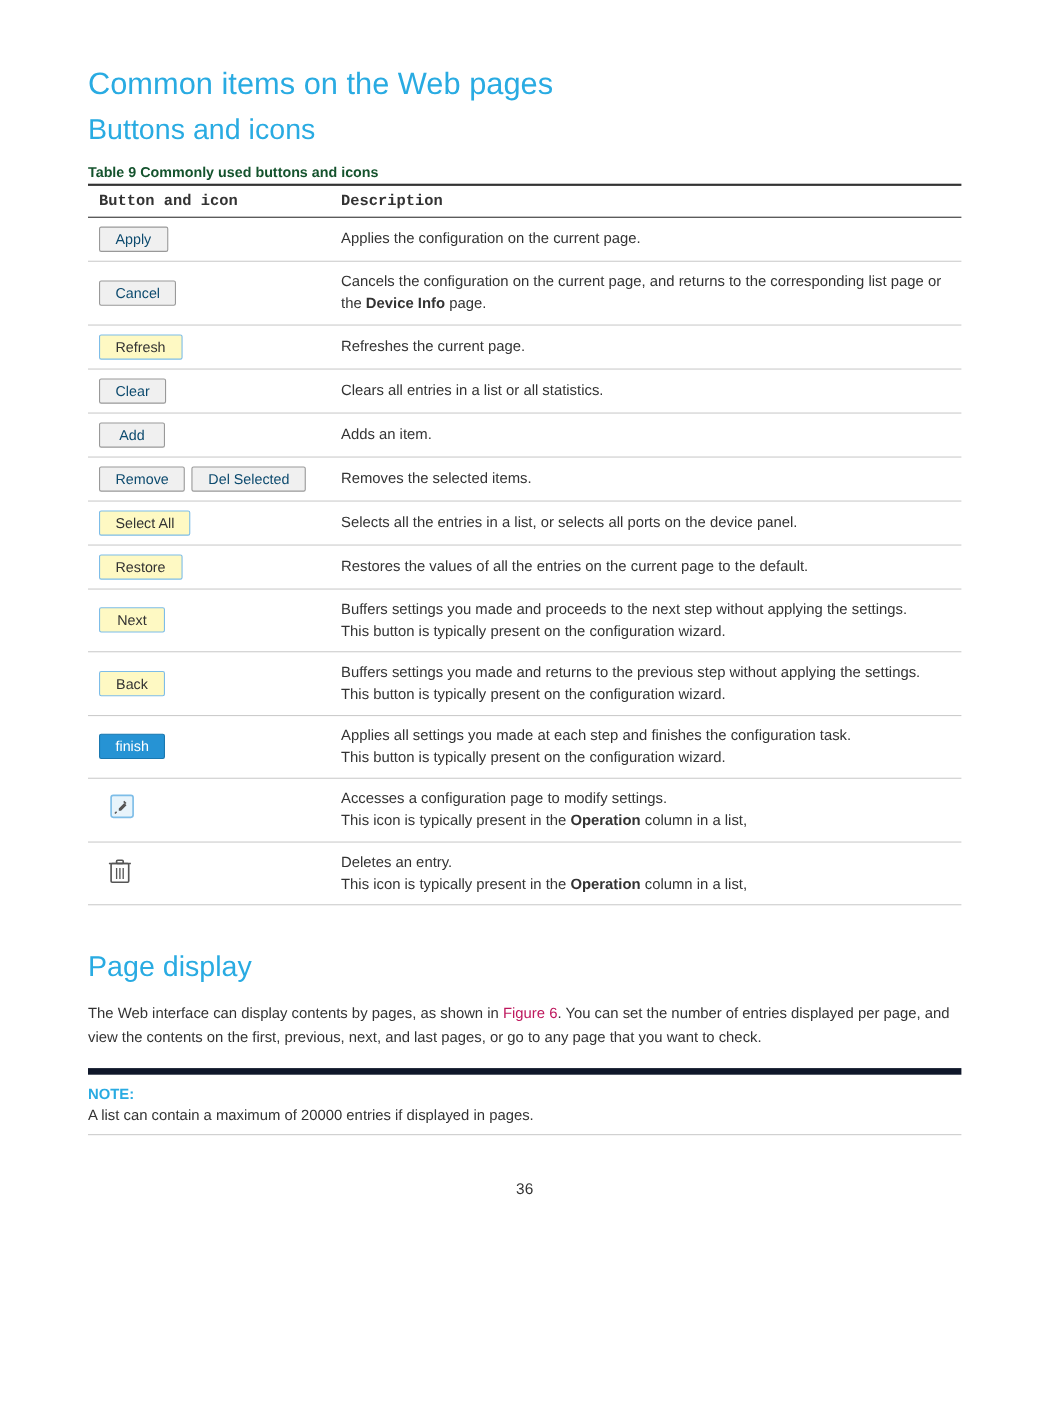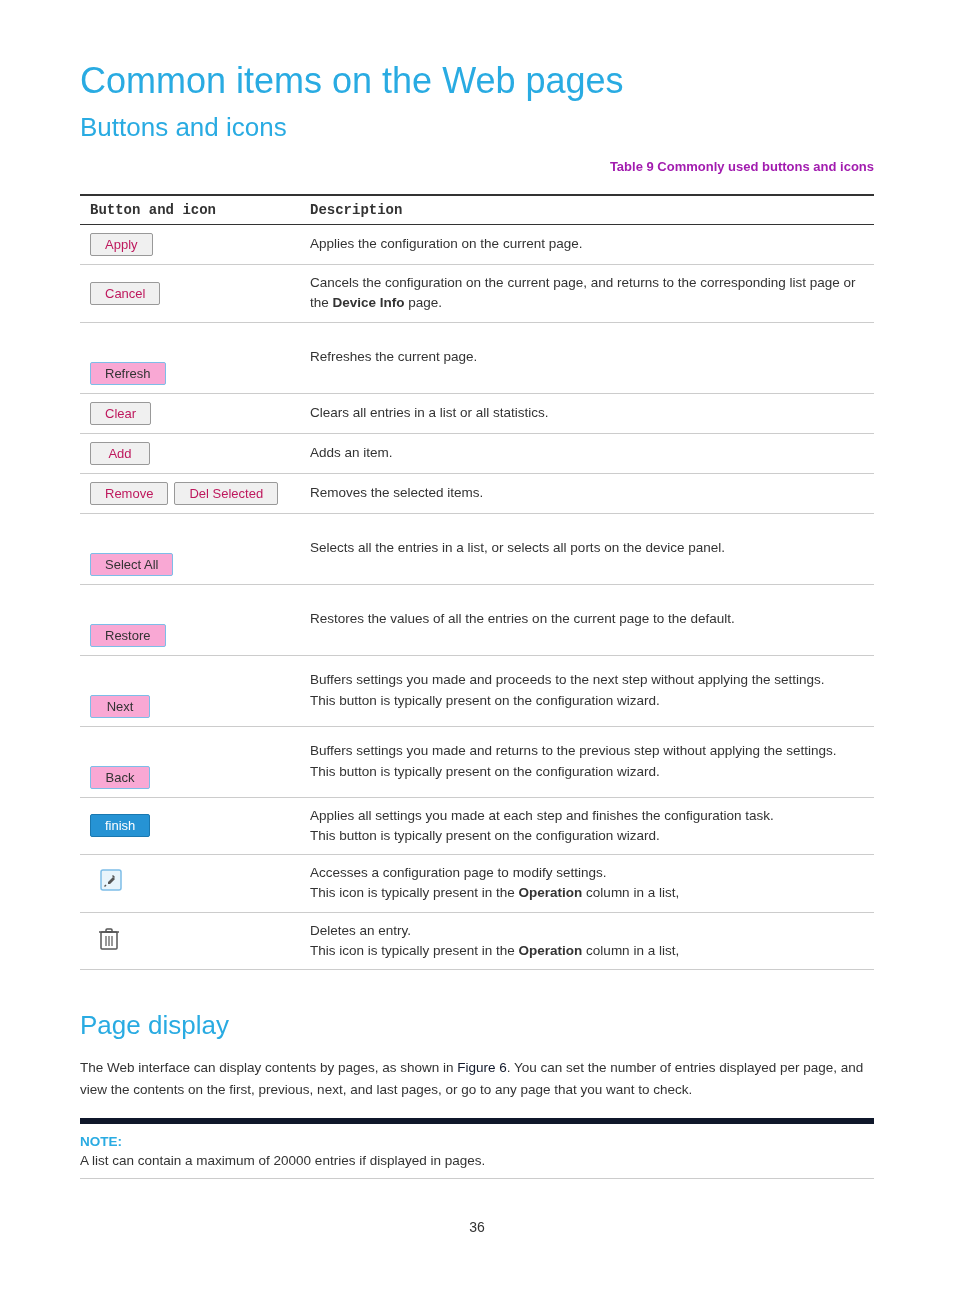--- a/index.html
+++ b/index.html
@@ -7,36 +7,36 @@
       font-family: Arial, Helvetica, sans-serif;
       font-size: 14px;
       color: #333;
       background: #fff;
       width: 954px;
       min-height: 1296px;
       padding: 60px 80px 60px 80px;
     }
     h1 {
       color: #29abe2;
-      font-size: 36px;
+      font-size: 28px;
       font-weight: 300;
       margin-bottom: 10px;
     }
     h2 {
       color: #29abe2;
       font-size: 26px;
       font-weight: 300;
       margin-bottom: 16px;
     }
     .table-caption {
-      color: #a21caf;
+      color: #14532d;
       font-size: 13px;
       font-weight: bold;
-      text-align: right;
-      margin-bottom: 20px;
+      text-align: left;
+      margin-bottom: 3px;
     }
     table {
       width: 100%;
       border-collapse: collapse;
       margin-bottom: 40px;
     }
     thead tr {
       border-top: 2px solid #333;
       border-bottom: 1.5px solid #333;
     }
@@ -56,33 +56,32 @@
     }
     td.btn-cell {
       width: 220px;
       text-align: left;
       vertical-align: middle;
     }
     .btn {
       display: inline-block;
       border: 1px solid #999;
       background: #f0f0f0;
-      color: #be185d;
+      color: #0c4a6e;
       font-size: 13px;
       padding: 3px 14px;
       border-radius: 2px;
       cursor: pointer;
       min-width: 60px;
       text-align: center;
     }
     .btn-blue {
-      background: #f9a8d4;
+      background: #fef9c3;
       border-color: #7dbde8;
       color: #333;
-      margin-top: 31px;
     }
     .btn-finish {
       background: #2693d4;
       border-color: #1a78b0;
       color: #fff;
     }
     .desc-cell {
       font-size: 13.5px;
       line-height: 1.5;
     }
@@ -92,21 +91,21 @@
     h2.page-display {
       margin-top: 18px;
       margin-bottom: 16px;
     }
     .page-display-text {
       font-size: 13.5px;
       line-height: 1.6;
       margin-bottom: 18px;
     }
     .page-display-text a {
-      color: #0f172a;
+      color: #be185d;
       text-decoration: none;
     }
     .note-box {
       border-top: 6px solid #0f172a;
       border-bottom: 1px solid #ccc;
       padding: 10px 0;
       margin-top: 10px;
     }
     .note-label {
       color: #29abe2;

